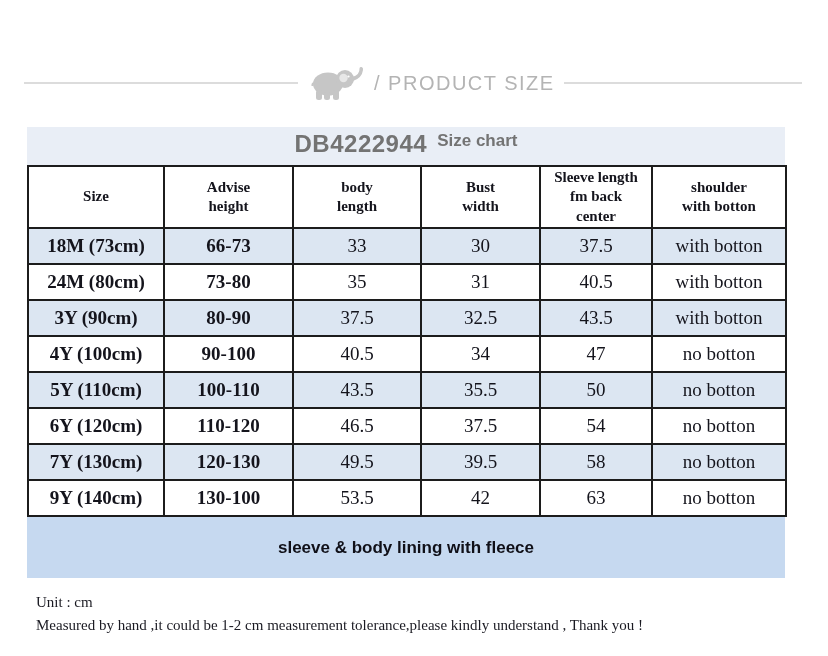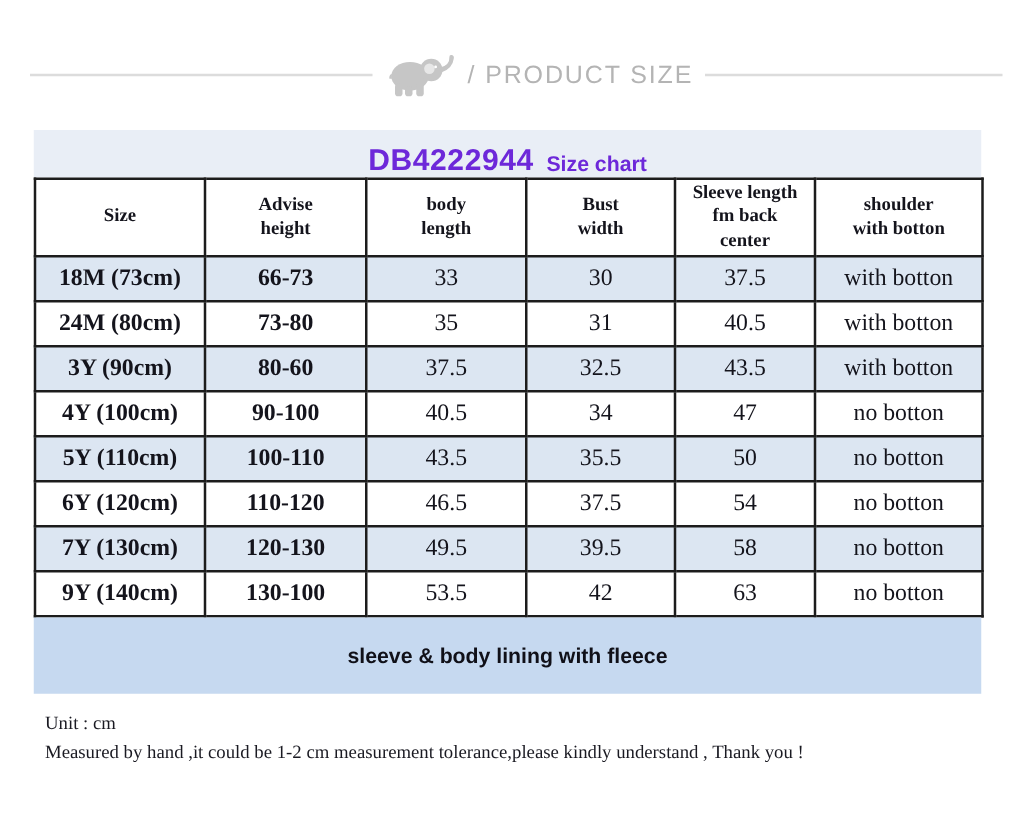--- a/index.html
+++ b/index.html
@@ -6,36 +6,36 @@
   html,body { background:#ffffff; }
   body {
     width:828px; height:656px;
     font-family:"Liberation Serif", serif;
     color:#15151d;
     overflow:hidden;
   }
   
   .banner {
     display:flex; align-items:center;
-    margin:42px 26px 0 24px; height:36px; gap:9px;
+    margin:65px 26px 0 24px; height:36px; gap:9px;
   }
   .rule { height:2px; background:#dcdcdc; }
   .rule.left { width:274px; }
   .rule.right { flex:1; }
   .banner-icon { width:58px; height:36px; display:flex; align-items:flex-end; }
   .banner-label {
     font-family:"Liberation Sans", sans-serif;
     font-size:20px; color:#b4b4b4; letter-spacing:1.5px; white-space:nowrap;
   }
   
   .size-chart { margin:26px 0 0 27px; width:758px; }
   .chart-title {
     background:#e9eef6; height:38px;
-    display:flex; align-items:flex-end; justify-content:center; gap:10px;
-    font-family:"Liberation Sans", sans-serif; font-weight:bold; color:#6d28d9;
+    display:flex; align-items:flex-start; justify-content:center; gap:10px;
+    font-family:"Liberation Sans", sans-serif; font-weight:bold; color:#737373;
     padding-top:4px;
   }
   .chart-title .code { font-size:24px; letter-spacing:0.5px; line-height:1.1; }
   .chart-title .suffix { font-size:17px; }
   table { border-collapse:collapse; width:758px; table-layout:fixed; }
   th, td {
     border:2px solid #1c1c1c; text-align:center; vertical-align:middle;
     white-space:pre-line; color:#14141c;
   }
   th { height:62px; font-size:15px; font-weight:bold; line-height:1.3; background:#ffffff; }
@@ -121,21 +121,21 @@
         <tr>
           <td class="b">24M (80cm)</td>
           <td class="b">73-80</td>
           <td>35</td>
           <td>31</td>
           <td>40.5</td>
           <td>with botton</td>
         </tr>
         <tr>
           <td class="b">3Y (90cm)</td>
-          <td class="b">80-60</td>
+          <td class="b">80-90</td>
           <td>37.5</td>
           <td>32.5</td>
           <td>43.5</td>
           <td>with botton</td>
         </tr>
         <tr>
           <td class="b">4Y (100cm)</td>
           <td class="b">90-100</td>
           <td>40.5</td>
           <td>34</td>

